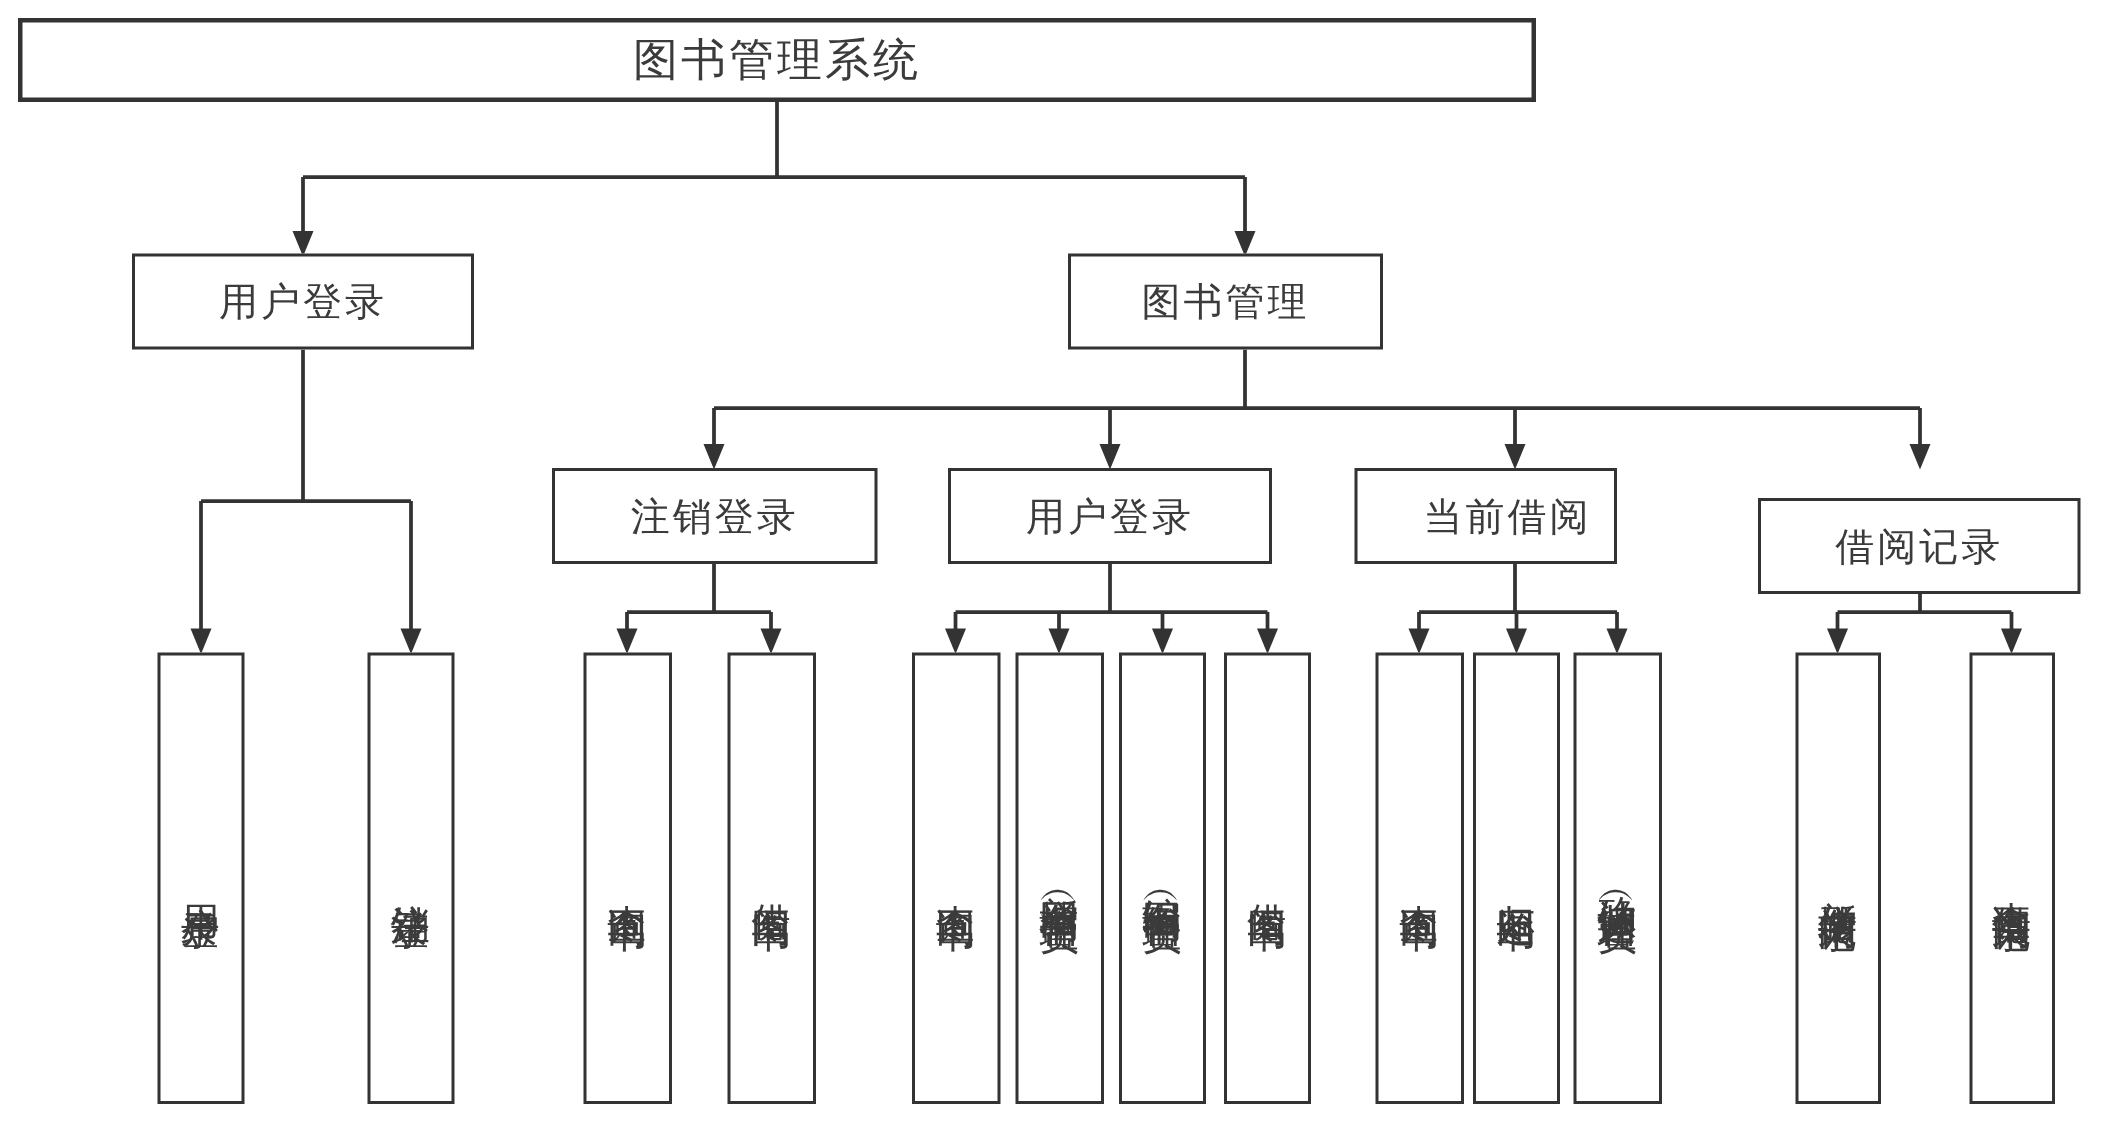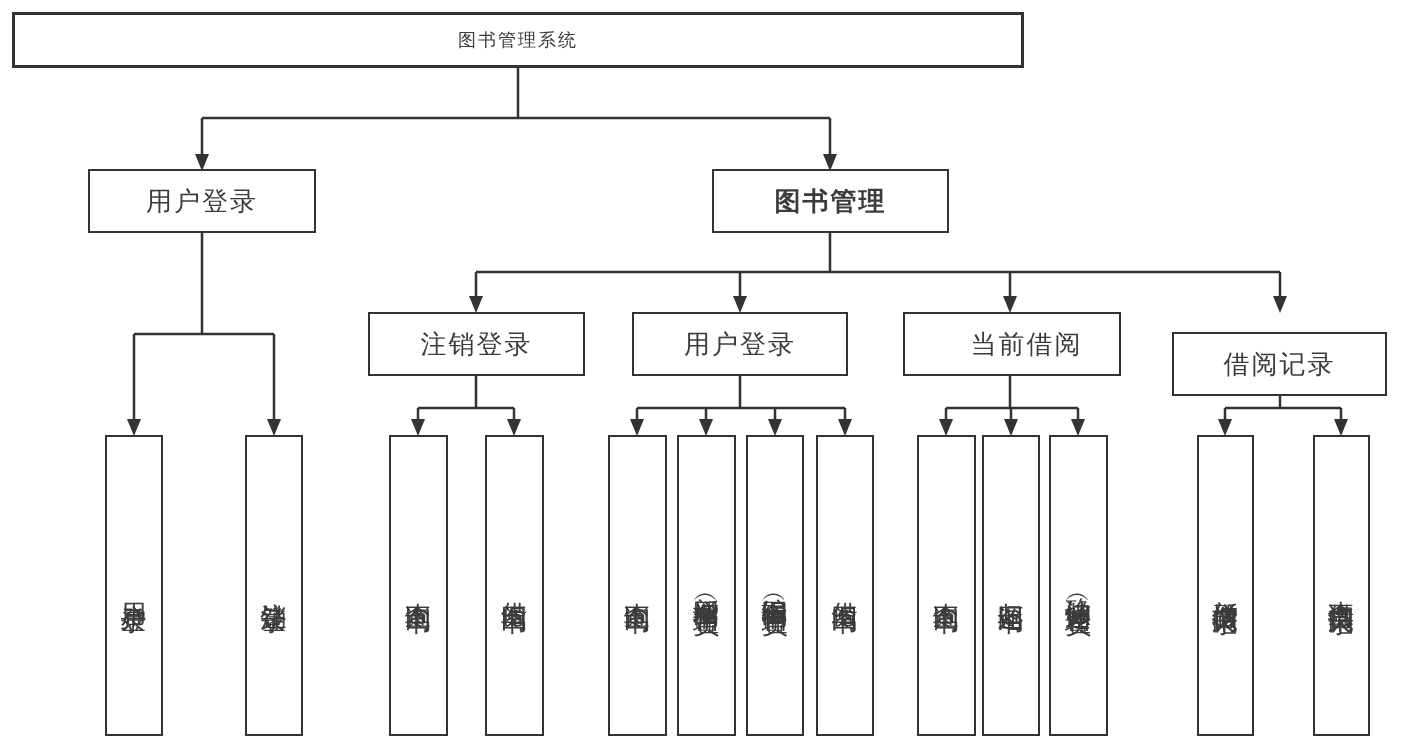--- a/index.html
+++ b/index.html
@@ -14,21 +14,21 @@
   .box {
     position:absolute;
     box-sizing:border-box;
     background:#ffffff;
     border:2.5px solid #333333;
     display:flex; align-items:center; justify-content:center;
     z-index:2;
     color:#3b3b3b;
   }
   .hlabel { font-size:26px; letter-spacing:2px; white-space:nowrap; }
-  .root-label { font-size:18px; letter-spacing:2px; }
+  .root-label { font-size:30px; letter-spacing:2px; }
   .leaf { top:435px; height:301px; }
   .vlabel {
     writing-mode:vertical-rl;
     text-orientation:mixed;
     font-size:26px;
     letter-spacing:2px;
     line-height:1;
     white-space:nowrap;
   }
   #watermark {
@@ -104,31 +104,31 @@
     </g>
   </svg>
 
   <div class="box" style="left:12px; top:12px; width:1012px; height:56px; border-width:3px;">
     <span class="root-label">图书管理系统</span>
   </div>
 
   <div class="box" style="left:88px; top:169px; width:228px; height:64px;">
     <span class="hlabel">用户登录</span>
   </div>
-  <div class="box" style="left:712px; top:169px; width:237px; height:64px;font-weight:bold;">
+  <div class="box" style="left:712px; top:169px; width:210px; height:64px;">
     <span class="hlabel">图书管理</span>
   </div>
 
   <div class="box" style="left:368px; top:312px; width:217px; height:64px;">
     <span class="hlabel">注销登录</span>
   </div>
   <div class="box" style="left:632px; top:312px; width:216px; height:64px;">
     <span class="hlabel">用户登录</span>
   </div>
-  <div class="box" style="left:903px; top:312px; width:218px; height:64px;padding-left:29px;">
+  <div class="box" style="left:903px; top:312px; width:175px; height:64px;padding-left:29px;">
     <span class="hlabel">当前借阅</span>
   </div>
   <div class="box" style="left:1172px; top:332px; width:215px; height:64px;">
     <span class="hlabel">借阅记录</span>
   </div>
 
   <div class="box leaf" style="left:105px; width:58px;">
     <span class="vlabel">用户登录</span>
   </div>
   <div class="box leaf" style="left:245px; width:58px;">

